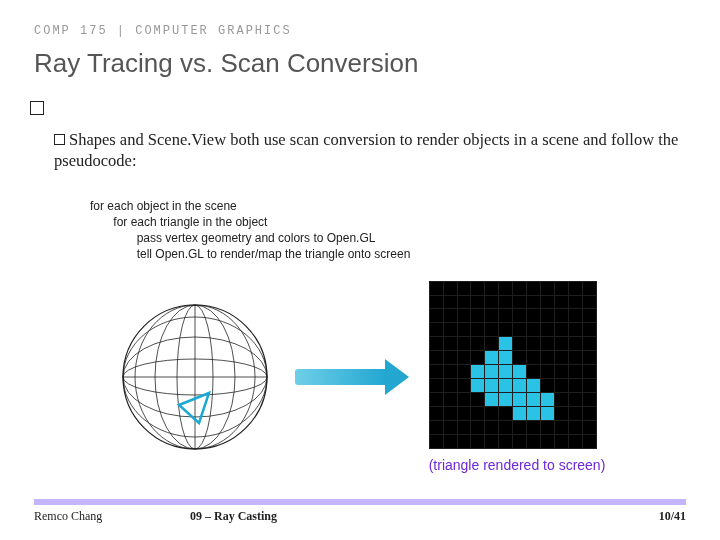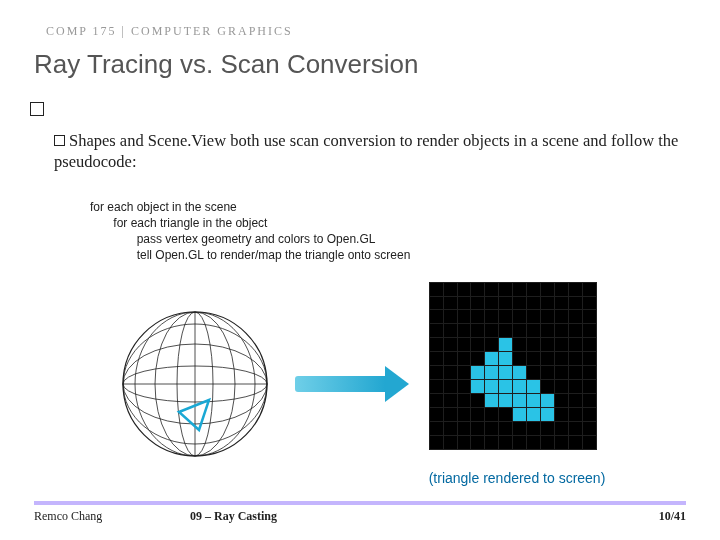--- a/index.html
+++ b/index.html
@@ -7,26 +7,25 @@
     width: 720px;
     height: 540px;
     background: #fff;
     font-family: Georgia, 'Times New Roman', serif;
     color: #3a3a3a;
     position: relative;
     overflow: hidden;
   }
   .header {
     padding: 24px 34px 6px 34px;
-    font-family: Liberation Serif, serif;
+    font-family: Liberation Mono, monospace;
     font-size: 12px;
     letter-spacing: 2px;
     color: #999;
     font-weight: 400;
-    margin-left: 12px;
   }
   .title {
     padding: 4px 34px 10px 34px;
     font-family: Arial, Helvetica, sans-serif;
     font-size: 26px;
     font-weight: 400;
     color: #555;
   }
   .body {
     padding: 8px 30px 0 30px;
@@ -100,34 +99,34 @@
     grid-template-rows: repeat(12, 1fr);
     gap: 1px;
     padding: 1px;
   }
   .cell { background: #000; }
   .cell.on { background: #2ac3e6; }
   .caption {
     text-align: center;
     font-family: Arial, Helvetica, sans-serif;
     font-size: 14px;
-    color: #0369a1;
-    margin-top: 20px;
+    color: #6d28d9;
+    margin-top: 8px;
   }
   .footer {
     position: absolute;
     bottom: 16px;
     left: 34px;
     right: 34px;
     display: flex;
     justify-content: space-between;
     align-items: flex-start;
     font-size: 12px;
     color: #222;
-    border-top: 4px solid #c4b5fd;
+    border-top: 6px solid #c4b5fd;
     padding-top: 4px;
   }
   .footer .author { font-weight: 400; }
   .footer .chapter { position:absolute; left:156px; font-weight:700; }
   .footer .page { font-weight: 700; }
 </style>
 </head>
 <body>
 
 <div class="header">COMP 175 | COMPUTER GRAPHICS</div>

